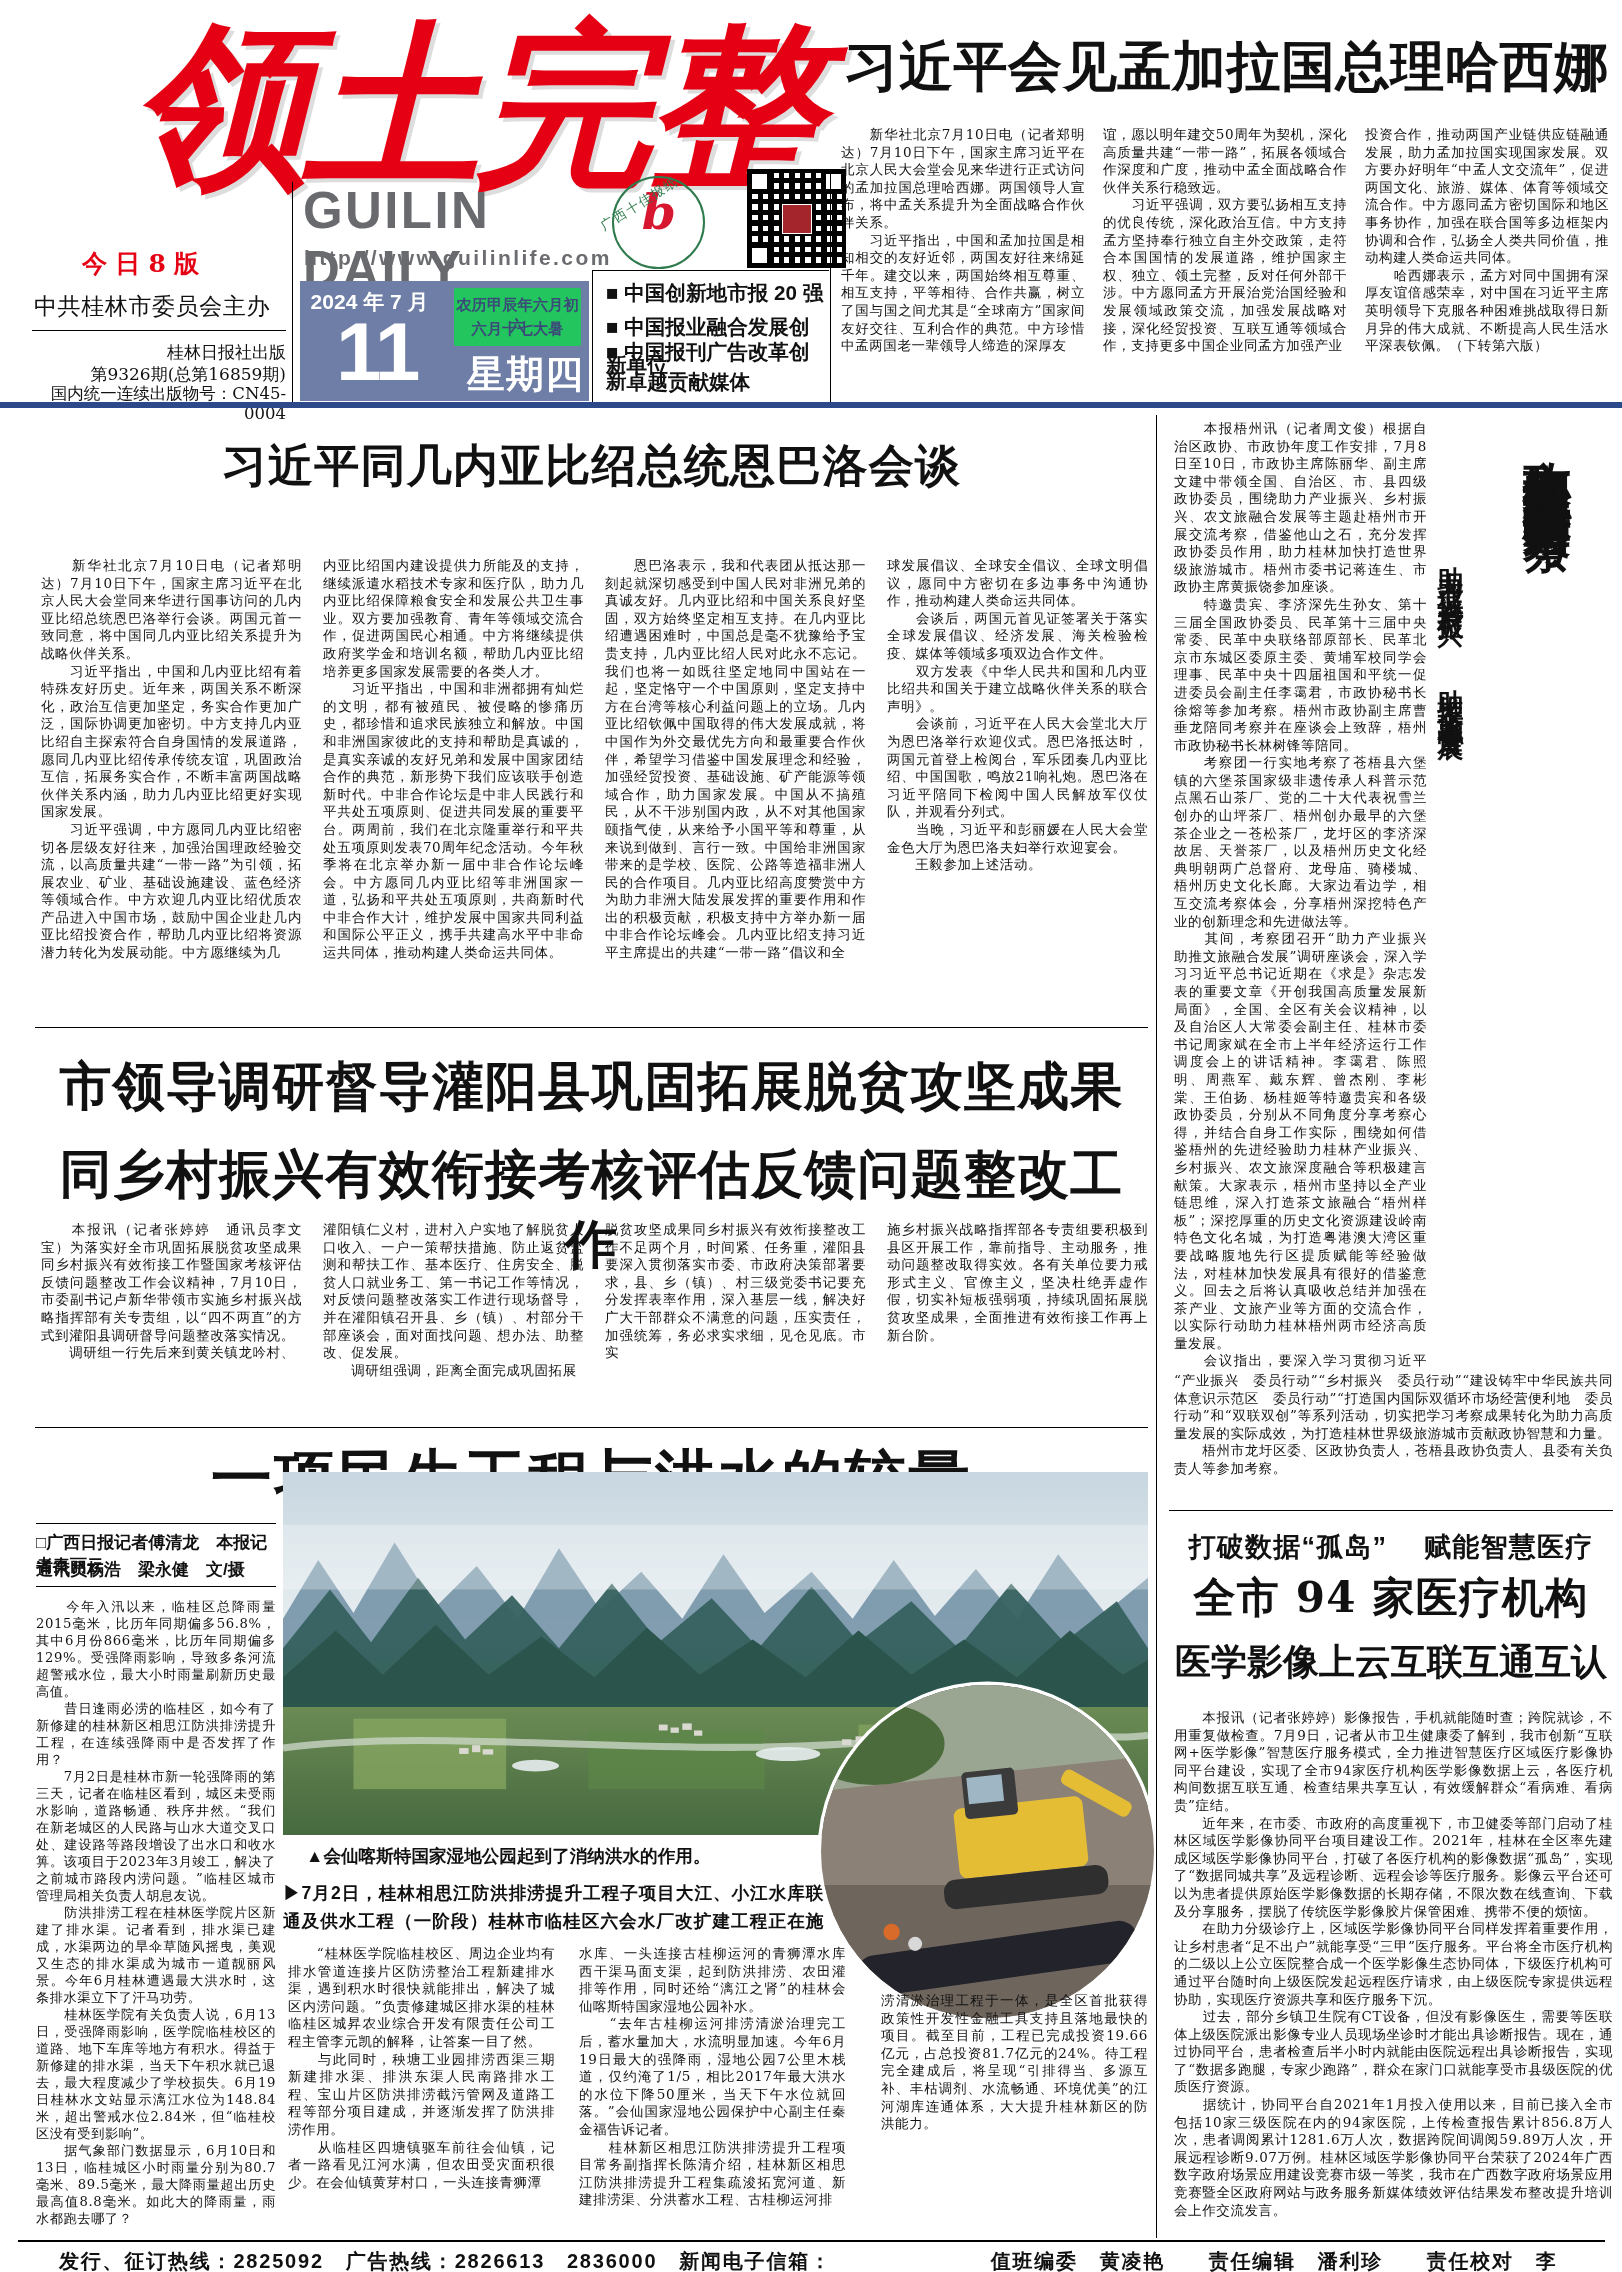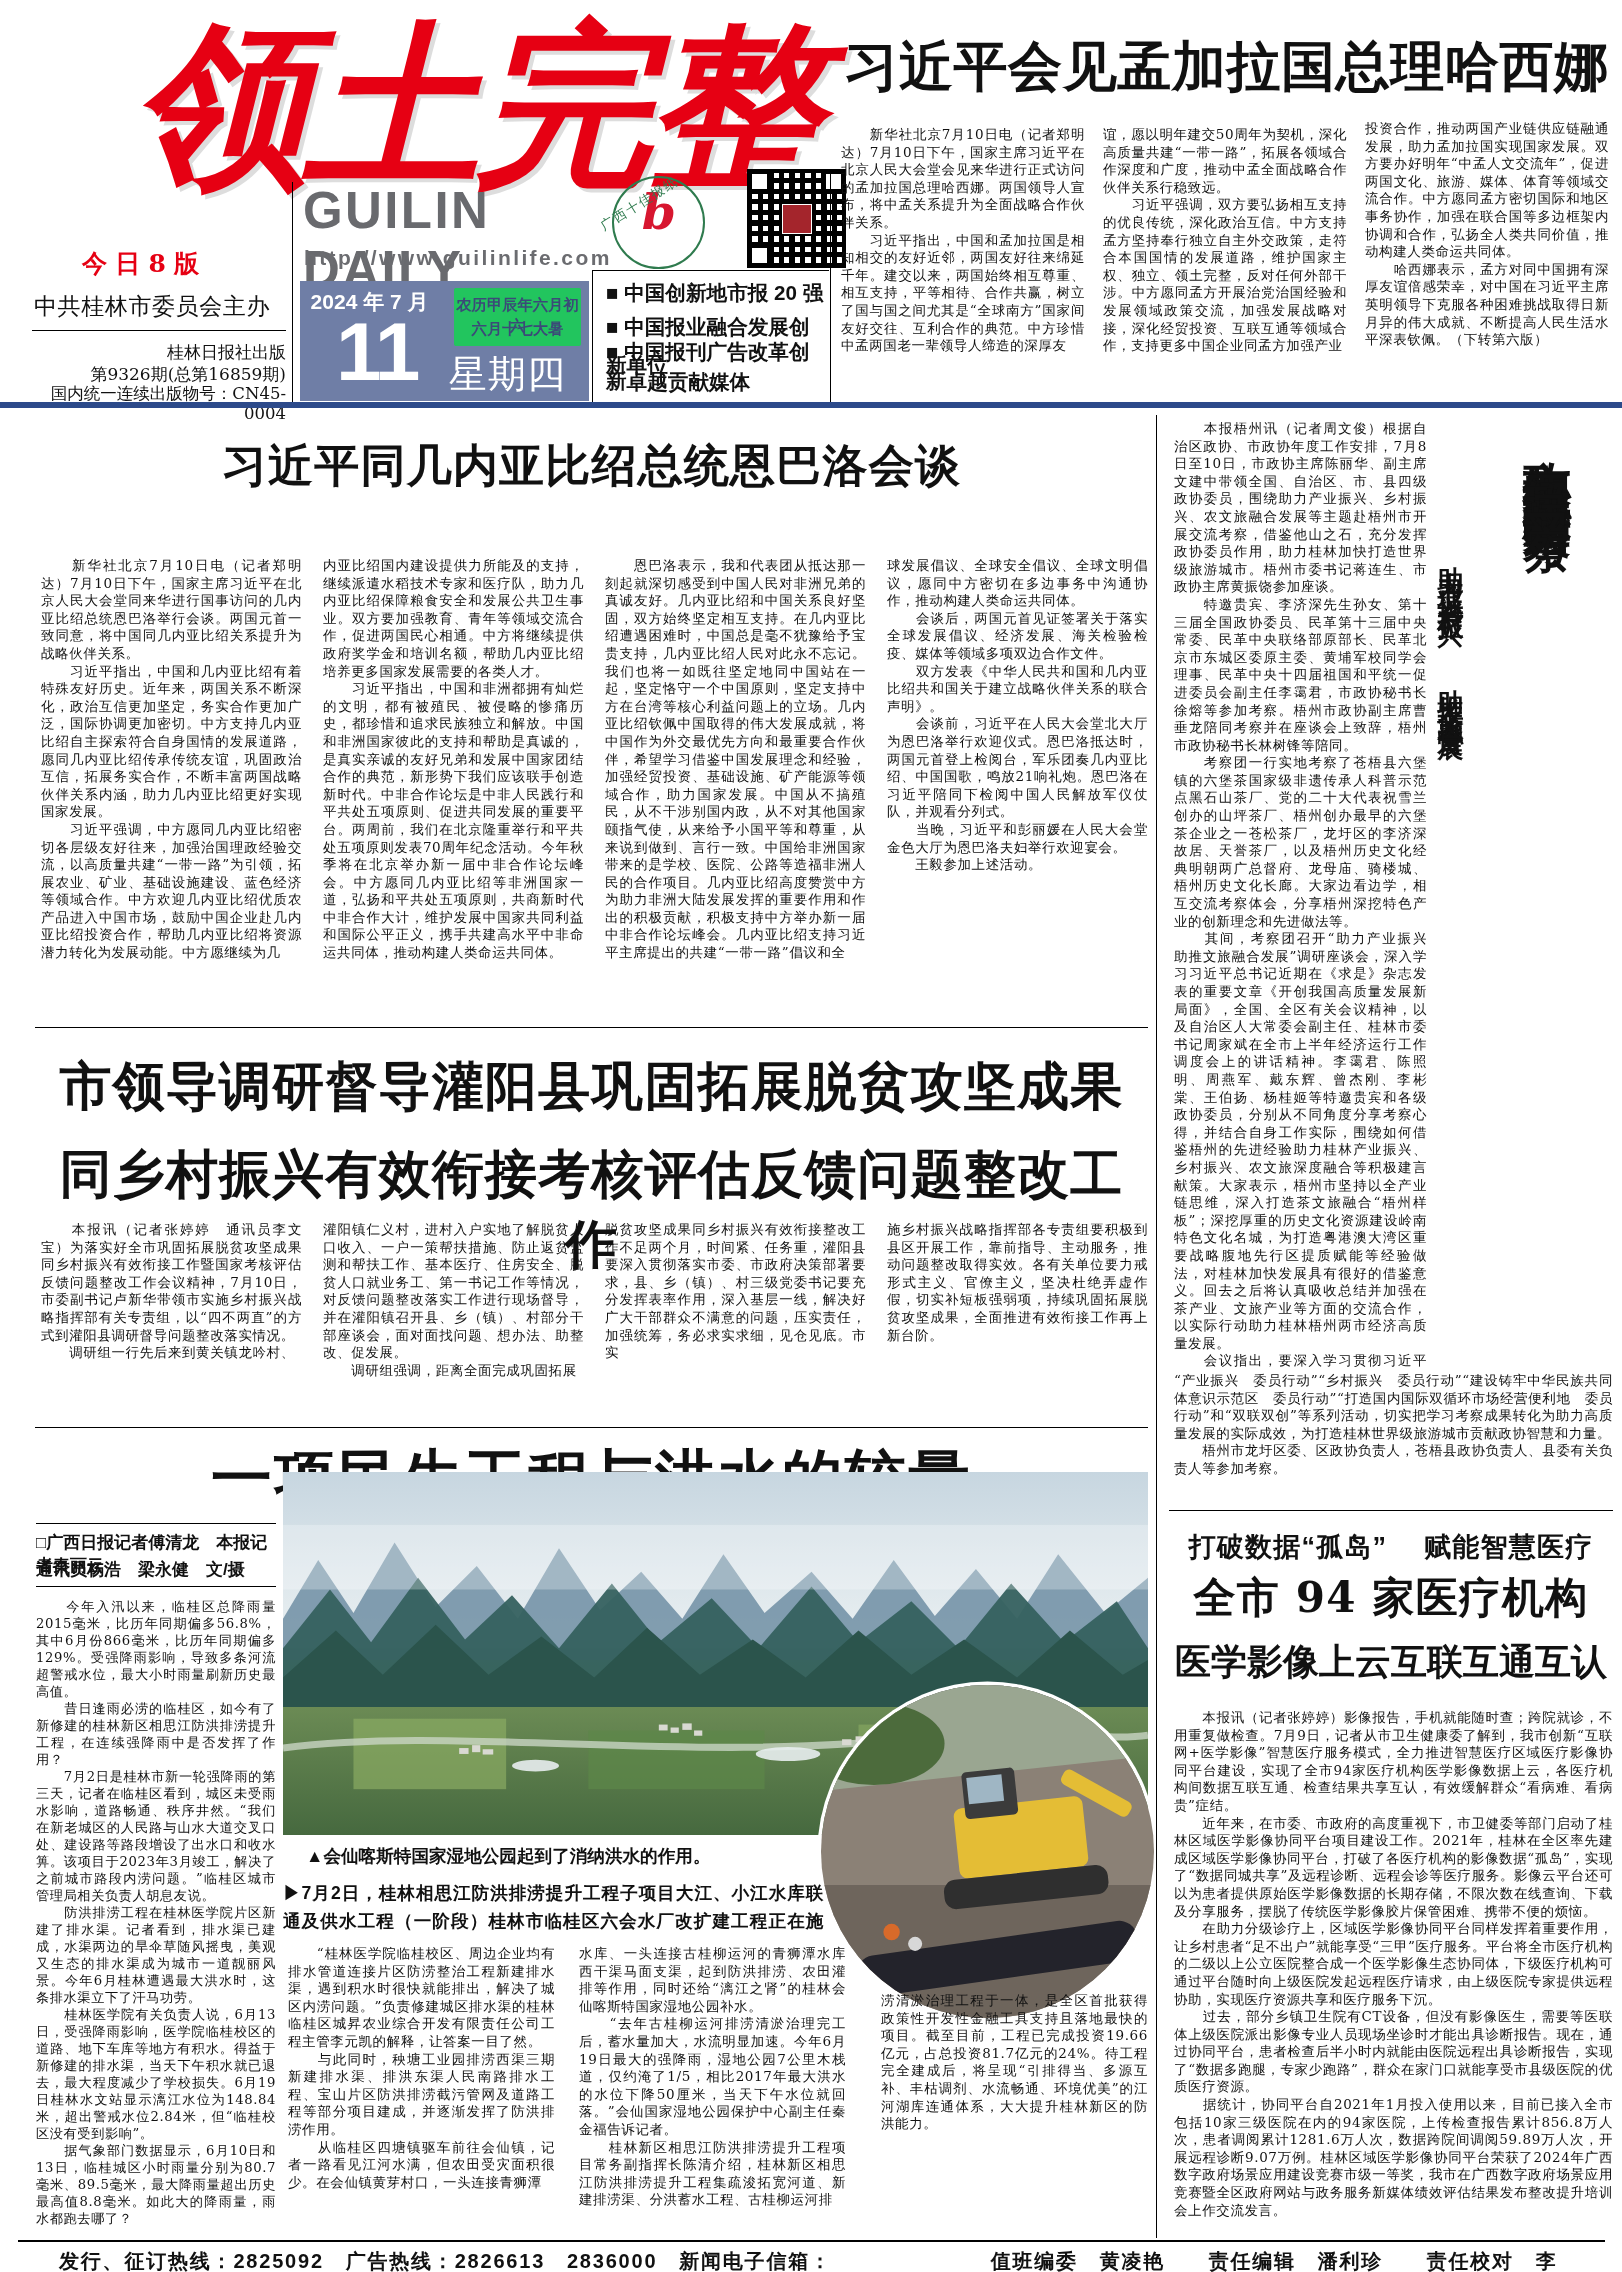--- a/index.html
+++ b/index.html
@@ -42,21 +42,21 @@
   <div class="abs hei" style="left:303px;top:181px;width:329px;font-size:51px;font-weight:900;color:#696a6e;letter-spacing:2.4px;">GUILIN DAILY</div>
   <div class="abs hei" style="left:304px;top:246px;width:329px;font-size:21px;font-weight:700;color:#6b6c70;letter-spacing:2.4px;">http://www.guilinlife.com</div>
 
   <div class="abs datebox" style="left:300px;top:281px;width:289px;height:120px;">
     <div class="abs hei" style="left:10.6px;top:7px;width:135px;font-size:21px;font-weight:700;color:#fff;">2024 年 7 月</div>
     <div class="abs hei" style="left:3.5px;top:23.5px;width:147px;font-size:82px;font-weight:900;color:#fff;text-align:center;letter-spacing:-2.4px;">11</div>
     <div class="abs lunarpanel" style="left:154px;top:7px;width:127px;height:58px;">
       <div class="abs hei" style="left:0;top:7px;width:127px;font-size:15.3px;font-weight:700;text-align:center;color:#3b4a78;">农历甲辰年六月初六</div>
       <div class="abs hei" style="left:0;top:31px;width:127px;font-size:15.3px;font-weight:700;text-align:center;color:#3b4a78;">六月十七大暑</div>
     </div>
-    <div class="abs hei" style="left:144px;top:68px;width:127px;font-size:38px;font-weight:400;color:#fff;text-align:center;letter-spacing:1.2px;">星期四</div>
+    <div class="abs hei" style="left:162px;top:68px;width:127px;font-size:38px;font-weight:700;color:#fff;text-align:center;letter-spacing:1.2px;">星期四</div>
   </div>
 
   <div class="abs" style="left:612px;top:176px;width:89px;height:89px;border:2.4px solid #2f7b4e;border-radius:50%;">
     <div class="abs" style="left:15.3px;top:4.7px;width:59px;font-size:49px;font-style:italic;font-weight:900;color:#d7162f;text-align:center;">b</div>
   </div>
   <div class="abs" style="left:593px;top:187px;width:118px;font-size:13px;color:#2f7b4e;transform:rotate(-32deg);letter-spacing:1.8px;">广西十佳报纸</div>
 
   <div class="abs qr" style="left:747px;top:169px;width:99px;height:99px;">
     <div class="finder" style="left:0;top:0;"></div>
     <div class="finder" style="right:0;top:0;"></div>
@@ -72,21 +72,21 @@
   <div class="abs hei" style="left:606px;top:337px;width:223px;font-size:20.6px;font-weight:700;line-height:29px;">■ 中国报刊广告改革创新</div>
   <div class="abs hei" style="left:606px;top:367px;width:223px;font-size:20.6px;font-weight:700;line-height:29px;">　卓越贡献媒体</div>
 
   <div class="rule" style="left:830px;top:173px;width:1.2px;height:229px;"></div>
 
   <div class="abs hei" style="left:837px;top:31px;width:779px;font-size:54px;font-weight:900;letter-spacing:0.6px;text-align:center;">习近平会见孟加拉国总理哈西娜</div>
   <div class="abs jt body-txt" style="left:841px;top:126px;width:244px;height:274px;">　　新华社北京7月10日电（记者郑明达）7月10日下午，国家主席习近平在北京人民大会堂会见来华进行正式访问的孟加拉国总理哈西娜。两国领导人宣布，将中孟关系提升为全面战略合作伙伴关系。
 　　习近平指出，中国和孟加拉国是相知相交的友好近邻，两国友好往来绵延千年。建交以来，两国始终相互尊重、相互支持，平等相待、合作共赢，树立了国与国之间尤其是“全球南方”国家间友好交往、互利合作的典范。中方珍惜中孟两国老一辈领导人缔造的深厚友</div>
   <div class="abs jt body-txt" style="left:1103px;top:126px;width:244px;height:274px;">谊，愿以明年建交50周年为契机，深化高质量共建“一带一路”，拓展各领域合作深度和广度，推动中孟全面战略合作伙伴关系行稳致远。
 　　习近平强调，双方要弘扬相互支持的优良传统，深化政治互信。中方支持孟方坚持奉行独立自主外交政策，走符合本国国情的发展道路，维护国家主权、独立、领土完整，反对任何外部干涉。中方愿同孟方开展治党治国经验和发展领域政策交流，加强发展战略对接，深化经贸投资、互联互通等领域合作，支持更多中国企业同孟方加强产业</div>
-  <div class="abs jt body-txt" style="left:1365px;top:120px;width:244px;height:274px;">投资合作，推动两国产业链供应链融通发展，助力孟加拉国实现国家发展。双方要办好明年“中孟人文交流年”，促进两国文化、旅游、媒体、体育等领域交流合作。中方愿同孟方密切国际和地区事务协作，加强在联合国等多边框架内协调和合作，弘扬全人类共同价值，推动构建人类命运共同体。
+  <div class="abs jt body-txt" style="left:1365px;top:126px;width:244px;height:274px;">投资合作，推动两国产业链供应链融通发展，助力孟加拉国实现国家发展。双方要办好明年“中孟人文交流年”，促进两国文化、旅游、媒体、体育等领域交流合作。中方愿同孟方密切国际和地区事务协作，加强在联合国等多边框架内协调和合作，弘扬全人类共同价值，推动构建人类命运共同体。
 　　哈西娜表示，孟方对同中国拥有深厚友谊倍感荣幸，对中国在习近平主席英明领导下克服各种困难挑战取得日新月异的伟大成就、不断提高人民生活水平深表钦佩。（下转第六版）</div>
 
   <div class="abs" style="left:0;top:402px;width:1622px;height:5.9px;background:#2c4a8a;"></div>
 
   <div class="abs hei" style="left:35px;top:436px;width:1113px;font-size:45px;font-weight:900;text-align:center;letter-spacing:1.2px;">习近平同几内亚比绍总统恩巴洛会谈</div>
   <div class="abs jt body-txt" style="left:41px;top:557px;width:261px;height:465px;">　　新华社北京7月10日电（记者郑明达）7月10日下午，国家主席习近平在北京人民大会堂同来华进行国事访问的几内亚比绍总统恩巴洛举行会谈。两国元首一致同意，将中国同几内亚比绍关系提升为战略伙伴关系。
 　　习近平指出，中国和几内亚比绍有着特殊友好历史。近年来，两国关系不断深化，政治互信更加坚定，务实合作更加广泛，国际协调更加密切。中方支持几内亚比绍自主探索符合自身国情的发展道路，愿同几内亚比绍传承传统友谊，巩固政治互信，拓展务实合作，不断丰富两国战略伙伴关系内涵，助力几内亚比绍更好实现国家发展。
 　　习近平强调，中方愿同几内亚比绍密切各层级友好往来，加强治国理政经验交流，以高质量共建“一带一路”为引领，拓展农业、矿业、基础设施建设、蓝色经济等领域合作。中方欢迎几内亚比绍优质农产品进入中国市场，鼓励中国企业赴几内亚比绍投资合作，帮助几内亚比绍将资源潜力转化为发展动能。中方愿继续为几</div>
   <div class="abs jt body-txt" style="left:323px;top:557px;width:261px;height:465px;">内亚比绍国内建设提供力所能及的支持，继续派遣水稻技术专家和医疗队，助力几内亚比绍保障粮食安全和发展公共卫生事业。双方要加强教育、青年等领域交流合作，促进两国民心相通。中方将继续提供政府奖学金和培训名额，帮助几内亚比绍培养更多国家发展需要的各类人才。
 　　习近平指出，中国和非洲都拥有灿烂的文明，都有被殖民、被侵略的惨痛历史，都珍惜和追求民族独立和解放。中国和非洲国家彼此的支持和帮助是真诚的，是真实亲诚的友好兄弟和发展中国家团结合作的典范，新形势下我们应该联手创造新时代。中非合作论坛是中非人民践行和平共处五项原则、促进共同发展的重要平台。两周前，我们在北京隆重举行和平共处五项原则发表70周年纪念活动。今年秋季将在北京举办新一届中非合作论坛峰会。中方愿同几内亚比绍等非洲国家一道，弘扬和平共处五项原则，共商新时代中非合作大计，维护发展中国家共同利益和国际公平正义，携手共建高水平中非命运共同体，推动构建人类命运共同体。</div>

